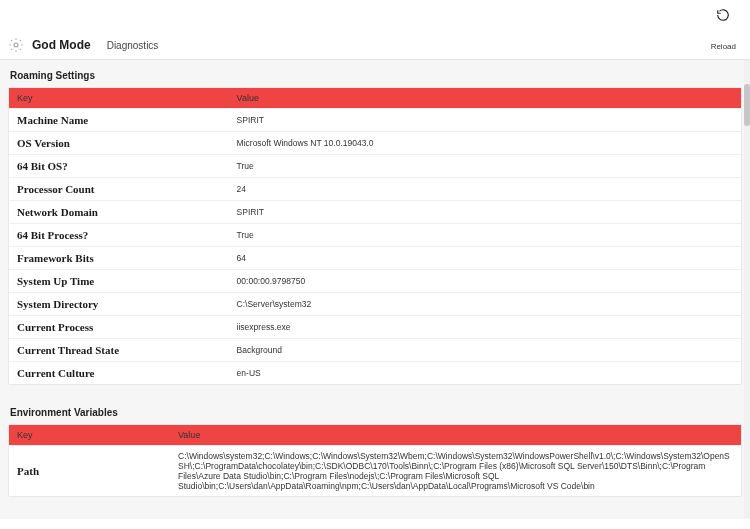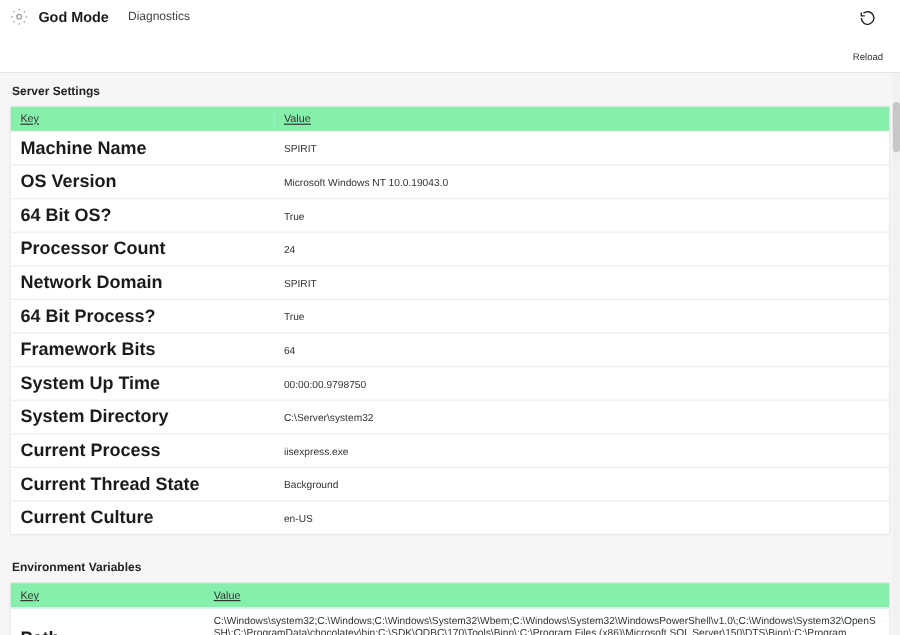--- a/index.html
+++ b/index.html
@@ -1,33 +1,33 @@
 <!DOCTYPE html>
 <html><head>
 <meta charset="utf-8">
 <style>
   * { box-sizing: border-box; }
   html, body { margin:0; padding:0; font-family: -apple-system, BlinkMacSystemFont, "Segoe UI", Helvetica, Arial, sans-serif; font-size:10px; color:#1b1b1b; background:#fff; }
-  .topbar { display:flex; align-items:flex-start; justify-content:space-between; padding:6px 10px 6px 8px; border-bottom:1px solid #e5e5e5; }
+  .topbar { display:flex; align-items:flex-end; justify-content:space-between; padding:6px 10px 6px 8px; border-bottom:1px solid #e5e5e5; }
   .topbar-left { display:flex; align-items:center; gap:8px; }
   .app-icon { width:16px; height:16px; display:inline-flex; align-items:center; justify-content:center; }
   .app-title { font-weight:700; font-size:12px; }
   .crumb { font-size:10px; color:#444; margin-left:8px; }
   .reload { display:flex; flex-direction:column; align-items:center; gap:18px; cursor:pointer; padding:2px 4px; }
   .reload .lbl { font-size:8px; color:#333; }
   .page-wrap { position:relative; }
   .content { padding:0 6px 10px 6px; background:#f6f6f6; }
   .section-title { font-size:10px; font-weight:700; padding:10px 4px 6px 4px; color:#222; }
   .panel { background:#fff; border:1px solid #e8e8e8; border-radius:2px; margin:0 2px 12px 2px; }
   table { width:100%; border-collapse:collapse; table-layout:fixed; }
   th, td { text-align:left; padding:5px 8px; font-size:9px; border-top:1px solid #eee; vertical-align:middle; word-wrap:break-word; }
-  thead th { border-top:none; font-weight:400; color:#333; background:#86efac;text-decoration:underline; }
+  thead th { border-top:none; font-weight:400; color:#333; background:#ef4444; }
   .kcol { width:30%; }
   .vcol { width:70%; }
-  tbody td.key { font-weight:700; font-size:15px; }
+  tbody td.key { font-weight:700; font-size:11px;font-family:Liberation Serif, serif; }
   tbody td.val { font-size:8.5px; color:#333; }
   .env .kcol2 { width:22%; }
   .env .vcol2 { width:78%; }
   .fake-scroll { position:absolute; top:0; right:0; width:6px; height:100%; background:#f1f1f1; }
   .fake-thumb { position:absolute; top:24px; right:0; width:6px; height:42px; background:#c7c7c7; border-radius:3px; }
 </style>
 </head>
 <body>
 
 <div class="topbar">
@@ -48,21 +48,21 @@
         <path d="M3 4v5h5"></path>
       </svg>
     </span>
     <span class="lbl">Reload</span>
   </div>
 </div>
 
 <div class="page-wrap">
 <div class="content">
 
-  <div class="section-title">Server Settings</div>
+  <div class="section-title">Roaming Settings</div>
   <div class="panel">
     <table>
       <colgroup>
             <col class="kcol">
             <col class="vcol">
           </colgroup>
       <thead>
         <tr>
           <th>Key</th>
           <th>Value</th>

